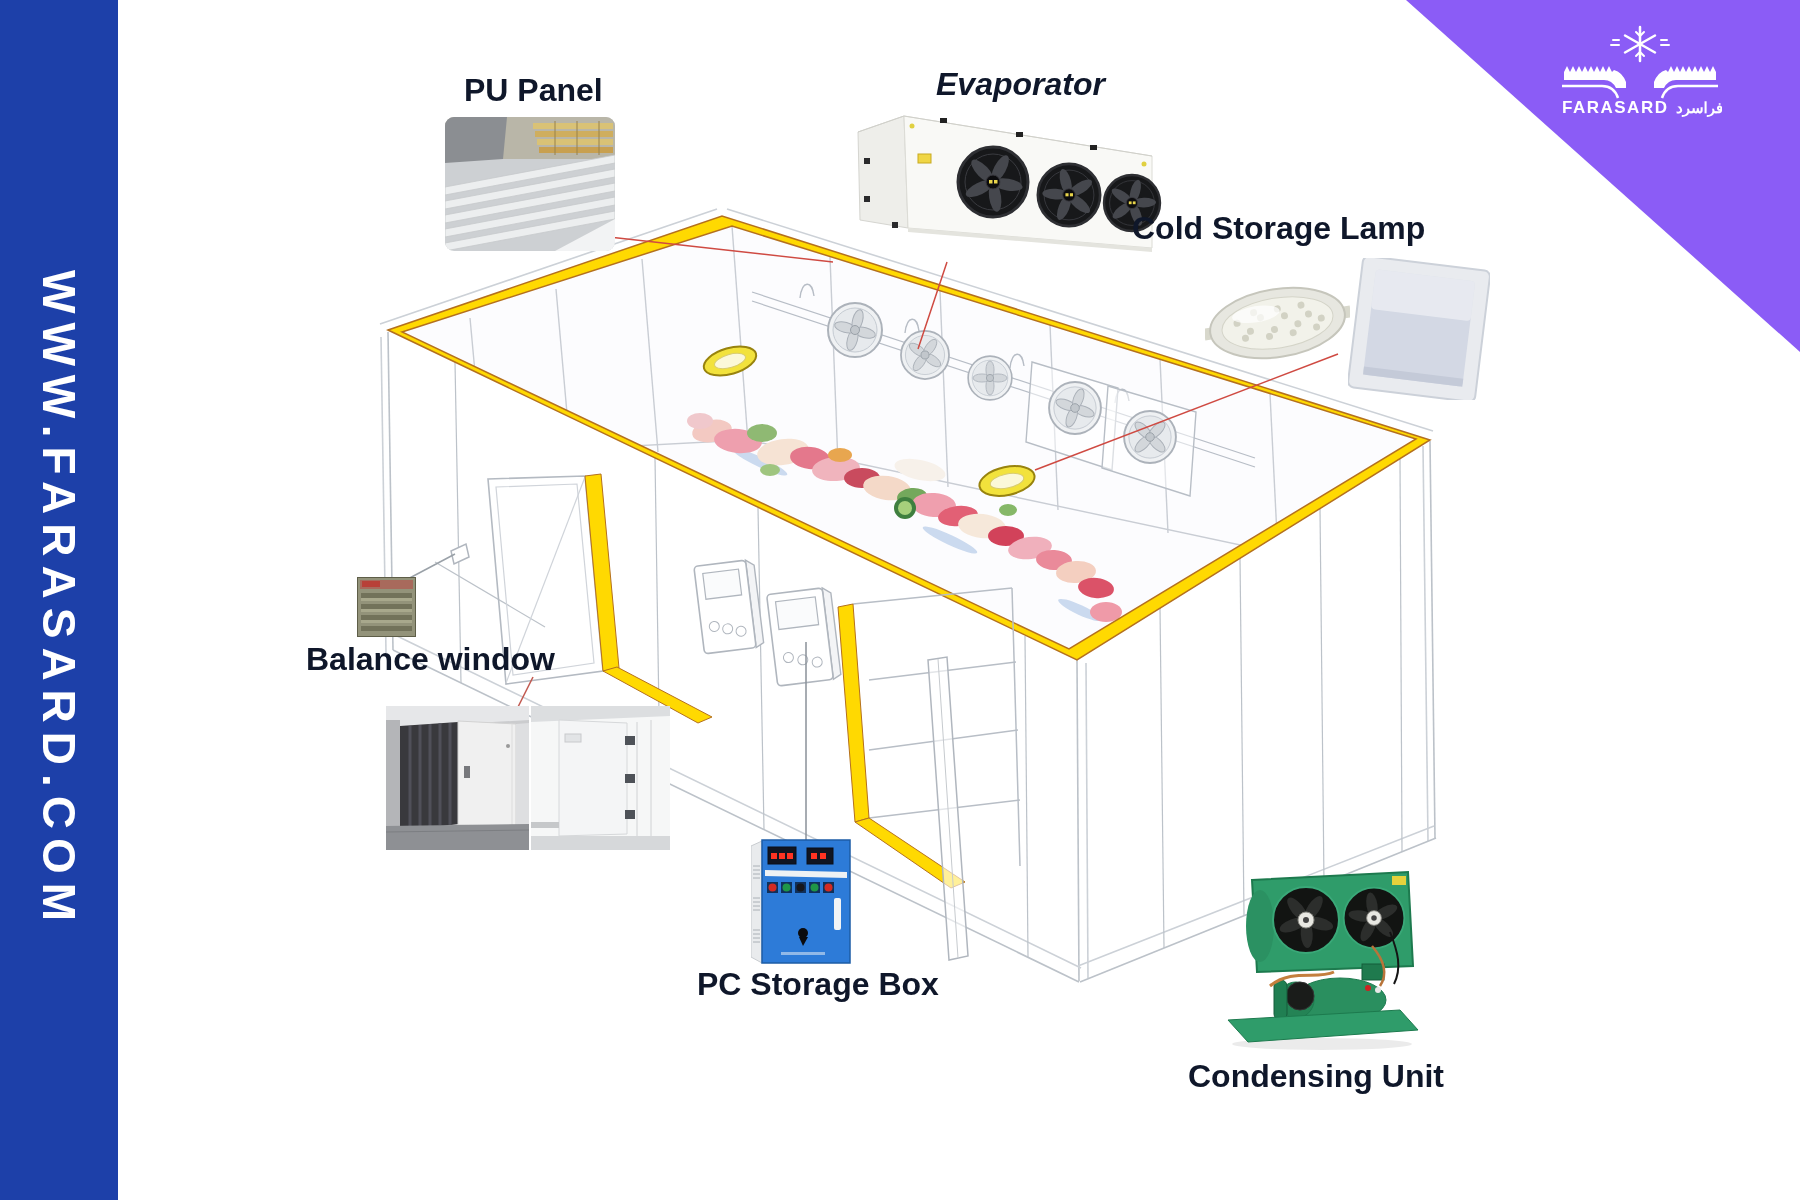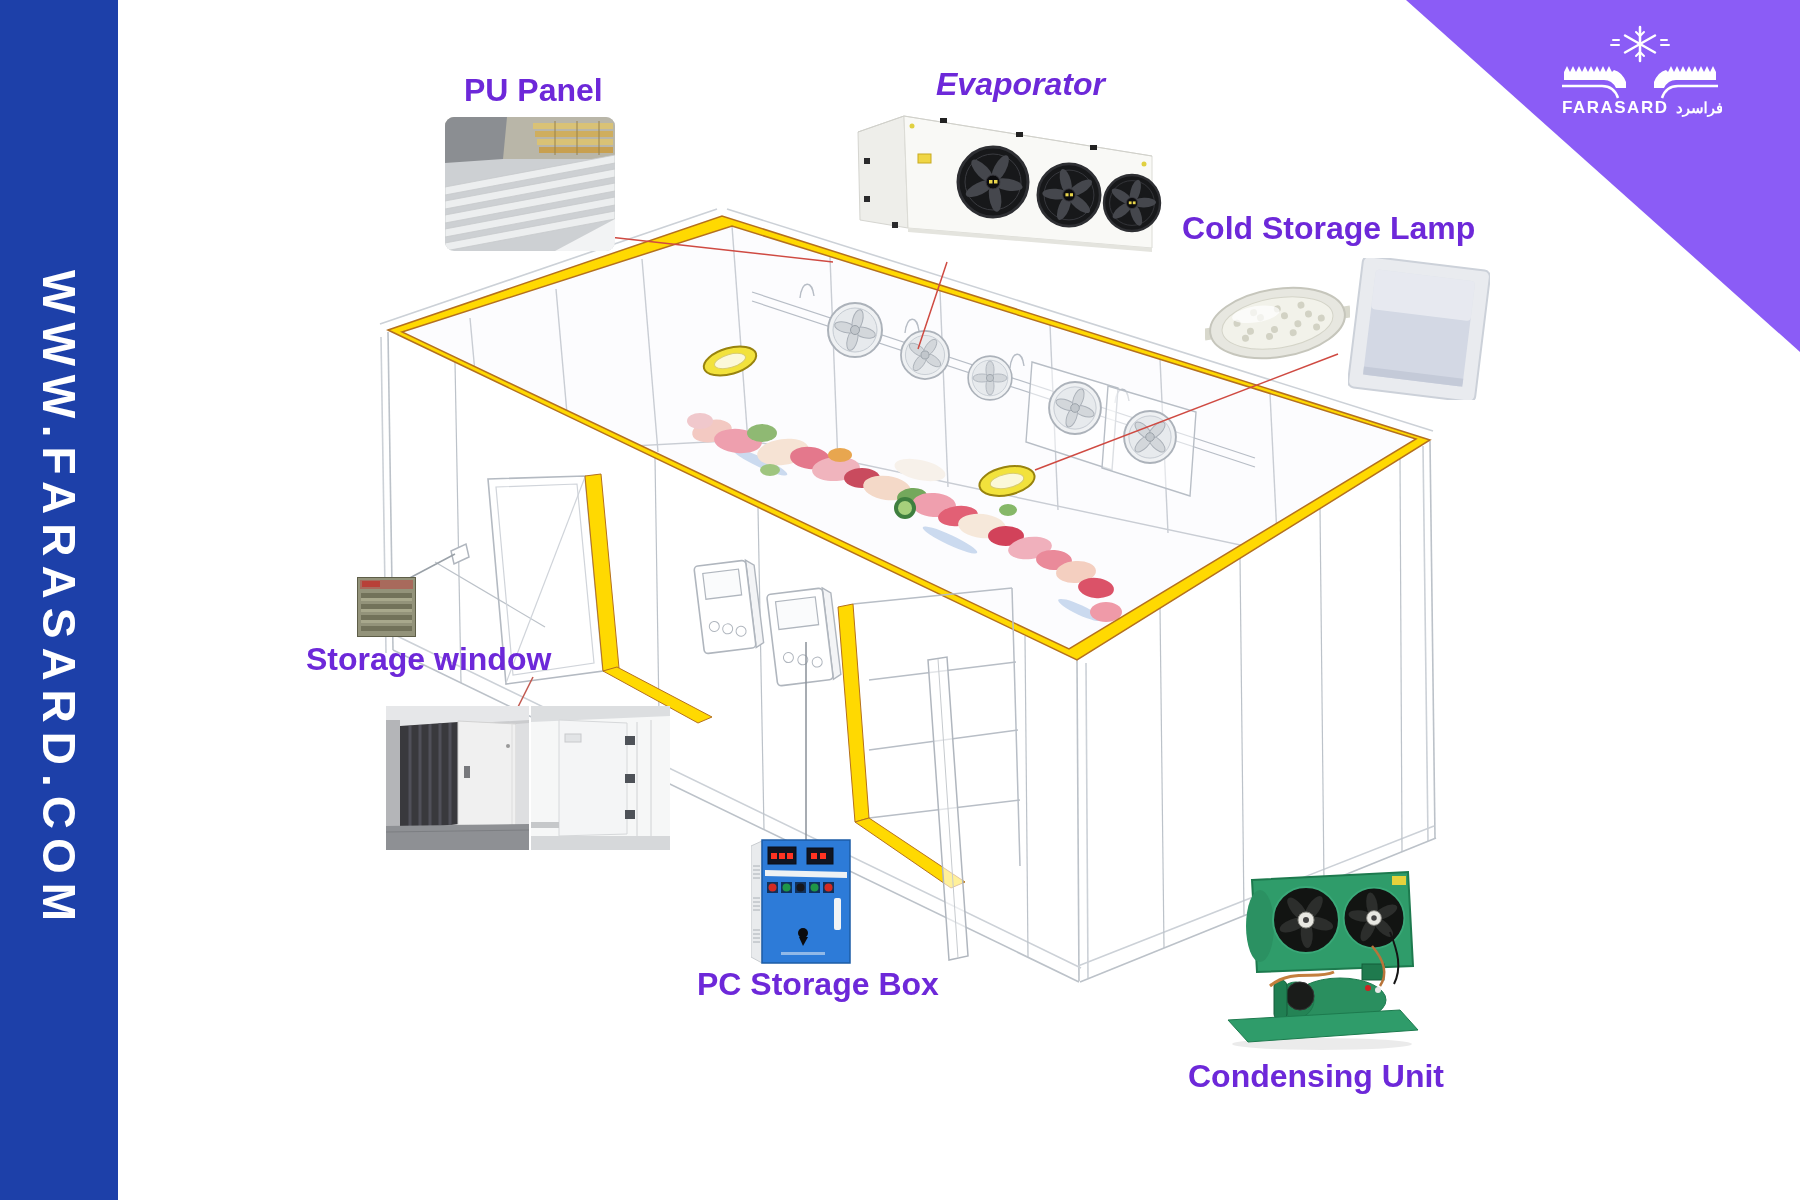--- a/index.html
+++ b/index.html
@@ -12,21 +12,21 @@
            background:#1d40a9;display:flex;align-items:center;justify-content:center;}
   .sidebar span{writing-mode:vertical-rl;text-orientation:mixed;
            color:#ffffff;font-size:46px;font-weight:600;letter-spacing:9px;white-space:nowrap;}
 
   
   .corner{position:absolute;right:0;top:0;width:394px;height:352px;
           background:#8b5cf6;clip-path:polygon(0 0,100% 0,100% 100%);}
   .logo{position:absolute;left:152px;top:22px;width:164px;height:98px;}
 
   
-  .lbl{position:absolute;color:#6d28d9;font-size:32px;font-weight:700;white-space:nowrap;text-align:center;}
+  .lbl{position:absolute;color:#0f172a;font-size:32px;font-weight:700;white-space:nowrap;text-align:center;}
 
   
   .photo{position:absolute;}
   .photo svg{display:block;}
   .rounded svg{border-radius:9px;}
 
   svg.scene{position:absolute;inset:0;}
 </style>
 </head>
 <body>
@@ -512,22 +512,22 @@
       <path d="M150,78 C162,92 166,106 158,118" stroke="#b8743a" stroke-width="2.5" fill="none"></path>
       <path d="M168,64 C176,84 180,100 172,116" stroke="#141414" stroke-width="2" fill="none"></path>
       <circle cx="146" cy="120" r="3" fill="#cc2222"></circle>
         <circle cx="156" cy="122" r="3" fill="#e8e8e8"></circle>
       <polygon points="6,152 178,142 196,162 26,174" fill="#2f9c6a" stroke="#1d7a4e"></polygon>
     </svg>
   </div>
 
   <div class="lbl" style="left:464px;top:72px;">PU Panel</div>
   <div class="lbl" style="left:936px;top:66px;font-style:italic;">Evaporator</div>
-  <div class="lbl" style="left:1182px;top:210px;">Cold Storage Lamp</div>
-  <div class="lbl" style="left:306px;top:641px;">Storage window</div>
+  <div class="lbl" style="left:1132px;top:210px;">Cold Storage Lamp</div>
+  <div class="lbl" style="left:306px;top:641px;">Balance window</div>
   <div class="lbl" style="left:697px;top:966px;">PC Storage Box</div>
   <div class="lbl" style="left:1188px;top:1058px;">Condensing Unit</div>
 
   <div class="sidebar">
     <span>WWW.FARASARD.COM</span>
   </div>
 
   <div class="corner">
     <svg class="logo" viewBox="0 0 164 98">
       <defs>

